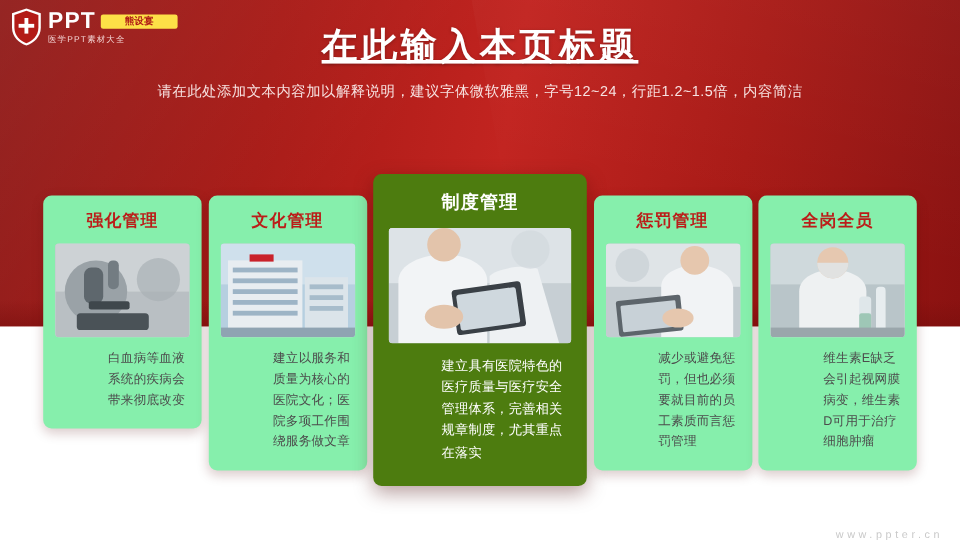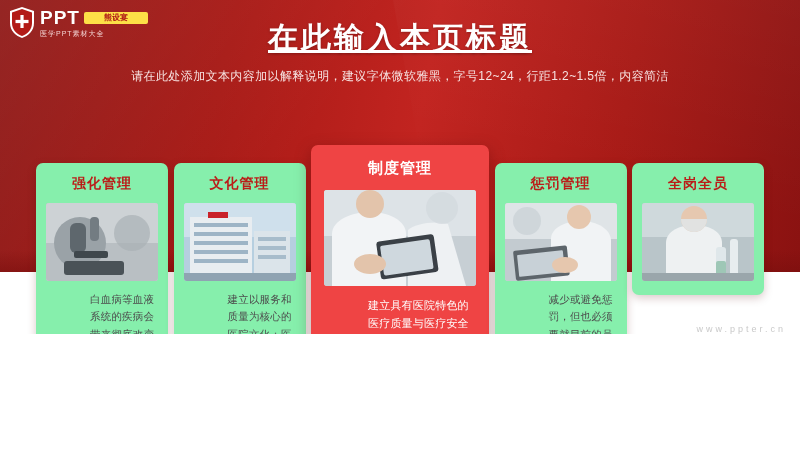--- a/index.html
+++ b/index.html
@@ -9,21 +9,21 @@
   body {
     width: 800px;
     height: 450px;
     overflow: hidden;
     font-family: "Liberation Sans", sans-serif;
     background: #ffffff;
   }
   .slide {
     position: relative;
     width: 800px;
-    height: 334px;
+    height: 450px;
     overflow: hidden;
     background: #ffffff;
   }
   
   .banner {
     position: absolute;
     left: 0; top: 0;
     width: 800px;
     height: 272px;
     background: linear-gradient(100deg, #8d1412 0%, #a81a16 28%, #c22420 52%, #a81a16 76%, #8a1211 100%);
@@ -130,21 +130,21 @@
     width: 132px;
     background: #86efac;
     border-radius: 7px;
     box-shadow: 0 3px 10px rgba(80,10,10,0.22);
     padding: 12px 10px 14px 10px;
     box-sizing: border-box;
     margin-top: 18px;
   }
   .card.featured {
     width: 178px;
-    background: #ef4444;
+    background: #4d7c0f;
     margin-top: 0;
     padding: 14px 13px 18px 13px;
     box-shadow: 0 5px 16px rgba(70,8,8,0.38);
   }
   .card-title {
     text-align: center;
     font-size: 14px;
     font-weight: bold;
     color: #bb1d19;
     letter-spacing: 1px;
@@ -309,19 +309,20 @@
           <rect width="112" height="34" fill="#cfd9dc"></rect>
           <path d="M24 78 L24 40 C24 28 38 22 52 22 C66 22 80 28 80 40 L80 78 Z" fill="#eef1f2"></path>
           <circle cx="52" cy="16" r="13" fill="#e6c8b0"></circle>
           <path d="M39 16 a13 13 0 0 0 26 0 z" fill="#dfe6ea" opacity="0.85"></path>
           <rect x="74" y="44" width="10" height="30" rx="3" fill="#dfe7ea"></rect>
           <rect x="74" y="58" width="10" height="16" rx="2" fill="#9ec7b6"></rect>
           <rect x="88" y="36" width="8" height="38" rx="3" fill="#e7edef"></rect>
           <rect x="0" y="70" width="112" height="8" fill="#9aa6ab"></rect>
         </svg>
       </div>
+      <div class="card-text">维生素E缺乏会引起视网膜病变，维生素D可用于治疗细胞肿瘤</div>
     </div>
 
   </div>
 
   <div class="footer">www.ppter.cn</div>
 
 </div>
 
 </body></html>

